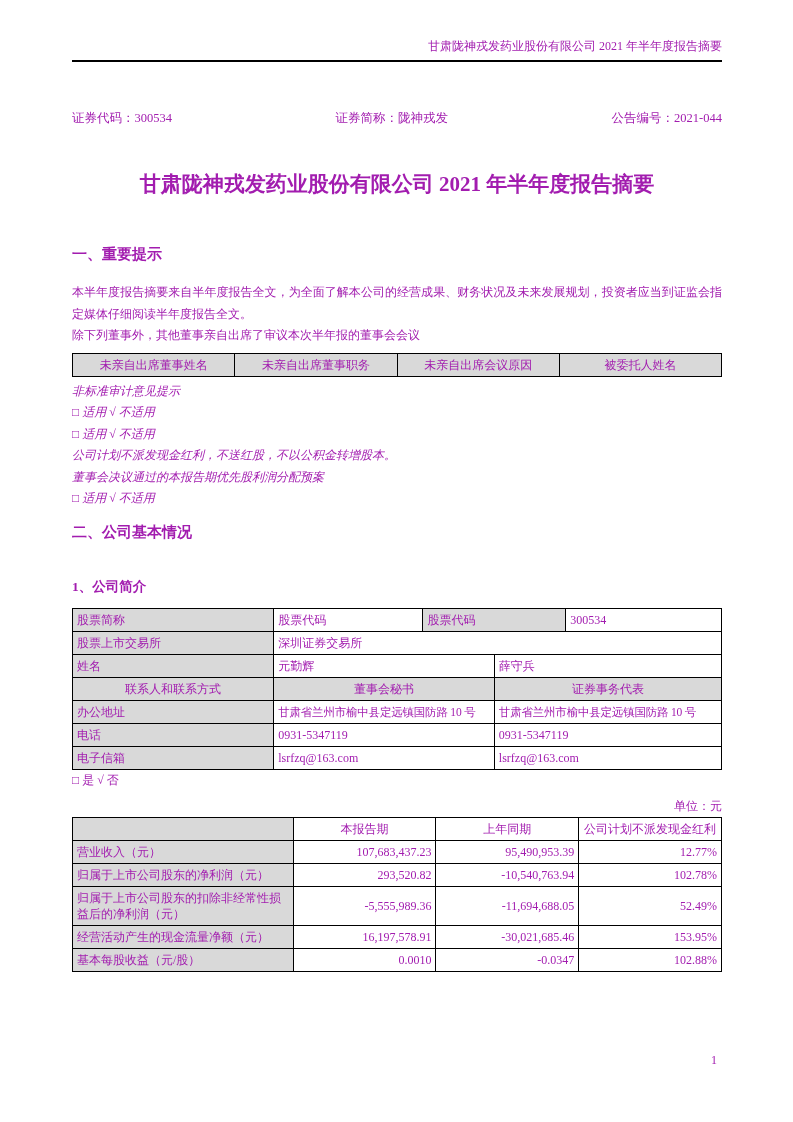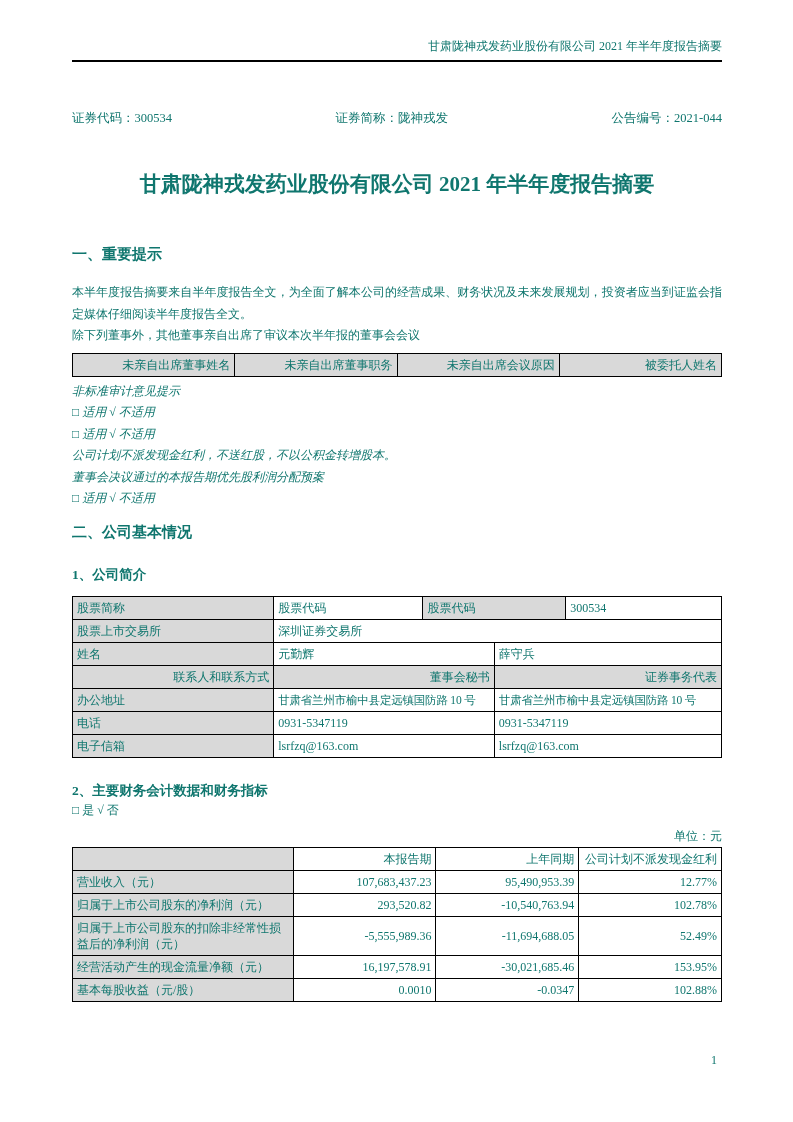--- a/index.html
+++ b/index.html
@@ -3,21 +3,21 @@
 <meta charset="utf-8">
 <style>
   html,body { margin:0; padding:0; background:#ffffff; }
   .page {
     position:relative;
     width:793px; height:1122px;
     box-sizing:border-box;
     margin:0 auto;
     background:#ffffff;
     font-family:"Liberation Serif","DejaVu Serif",serif;
-    color:#0f766e;
+    color:#a21caf;
     padding:0 71px 0 72px;
     overflow:hidden;
   }
   .running-header {
     margin-top:38px;
     font-size:12px; line-height:17px;
     text-align:right;
     padding-bottom:5px;
     border-bottom:2px solid #000;
   }
@@ -32,21 +32,21 @@
     font-weight:bold;
     text-align:center;
   }
   .sec-heading {
     margin:44px 0 0 0;
     font-size:15px; line-height:20px;
     font-weight:bold;
   }
   .sec-heading.second { margin-top:12px; }
   .sub-heading {
-    margin:24px 0 0 0;
+    margin:36px 0 0 0;
     font-size:13.5px; line-height:18px;
     font-weight:bold;
   }
   .body-par {
     margin:18px 0 0 0;
     font-size:12px; line-height:21.5px;
     text-align:justify;
   }
   .body-line {
     font-size:12px; line-height:21.5px;
@@ -61,21 +61,21 @@
     border:1px solid #000;
     font-size:12px;
     line-height:16px;
     padding:3px 4px;
     vertical-align:middle;
     overflow:hidden;
   }
   .absent-table { margin-top:6px; }
   .profile-table { margin-top:12px; }
   .fin-table { margin-top:2px; }
-  td.hd { background:#d9d9d9; text-align:right; }
+  td.hd { background:#d9d9d9; text-align:center; }
   td.lbl { background:#d9d9d9; text-align:left; }
   td.val { text-align:left; }
   td.num { text-align:right; }
   td.tight { font-size:11.5px; letter-spacing:-0.2px; white-space:nowrap; }
   .unit-line {
     margin-top:6px;
     font-size:12px; line-height:18px;
     text-align:right;
   }
   .restate { margin-top:14px; }
@@ -175,21 +175,20 @@
         <td class="val" colspan="2">0931-5347119</td>
       </tr>
       <tr>
         <td class="lbl">电子信箱</td>
         <td class="val" colspan="2">lsrfzq@163.com</td>
         <td class="val" colspan="2">lsrfzq@163.com</td>
       </tr>
     </tbody>
   </table>
 
-  <h3 class="sub-heading">2、主要财务会计数据和财务指标</h3>
 
   <div class="body-line">□ 是 √ 否</div>
 
   <div class="unit-line">单位：元</div>
 
   <table class="doc-table fin-table">
     <colgroup>
         <col style="width:34%">
         <col style="width:22%">
         <col style="width:22%">

